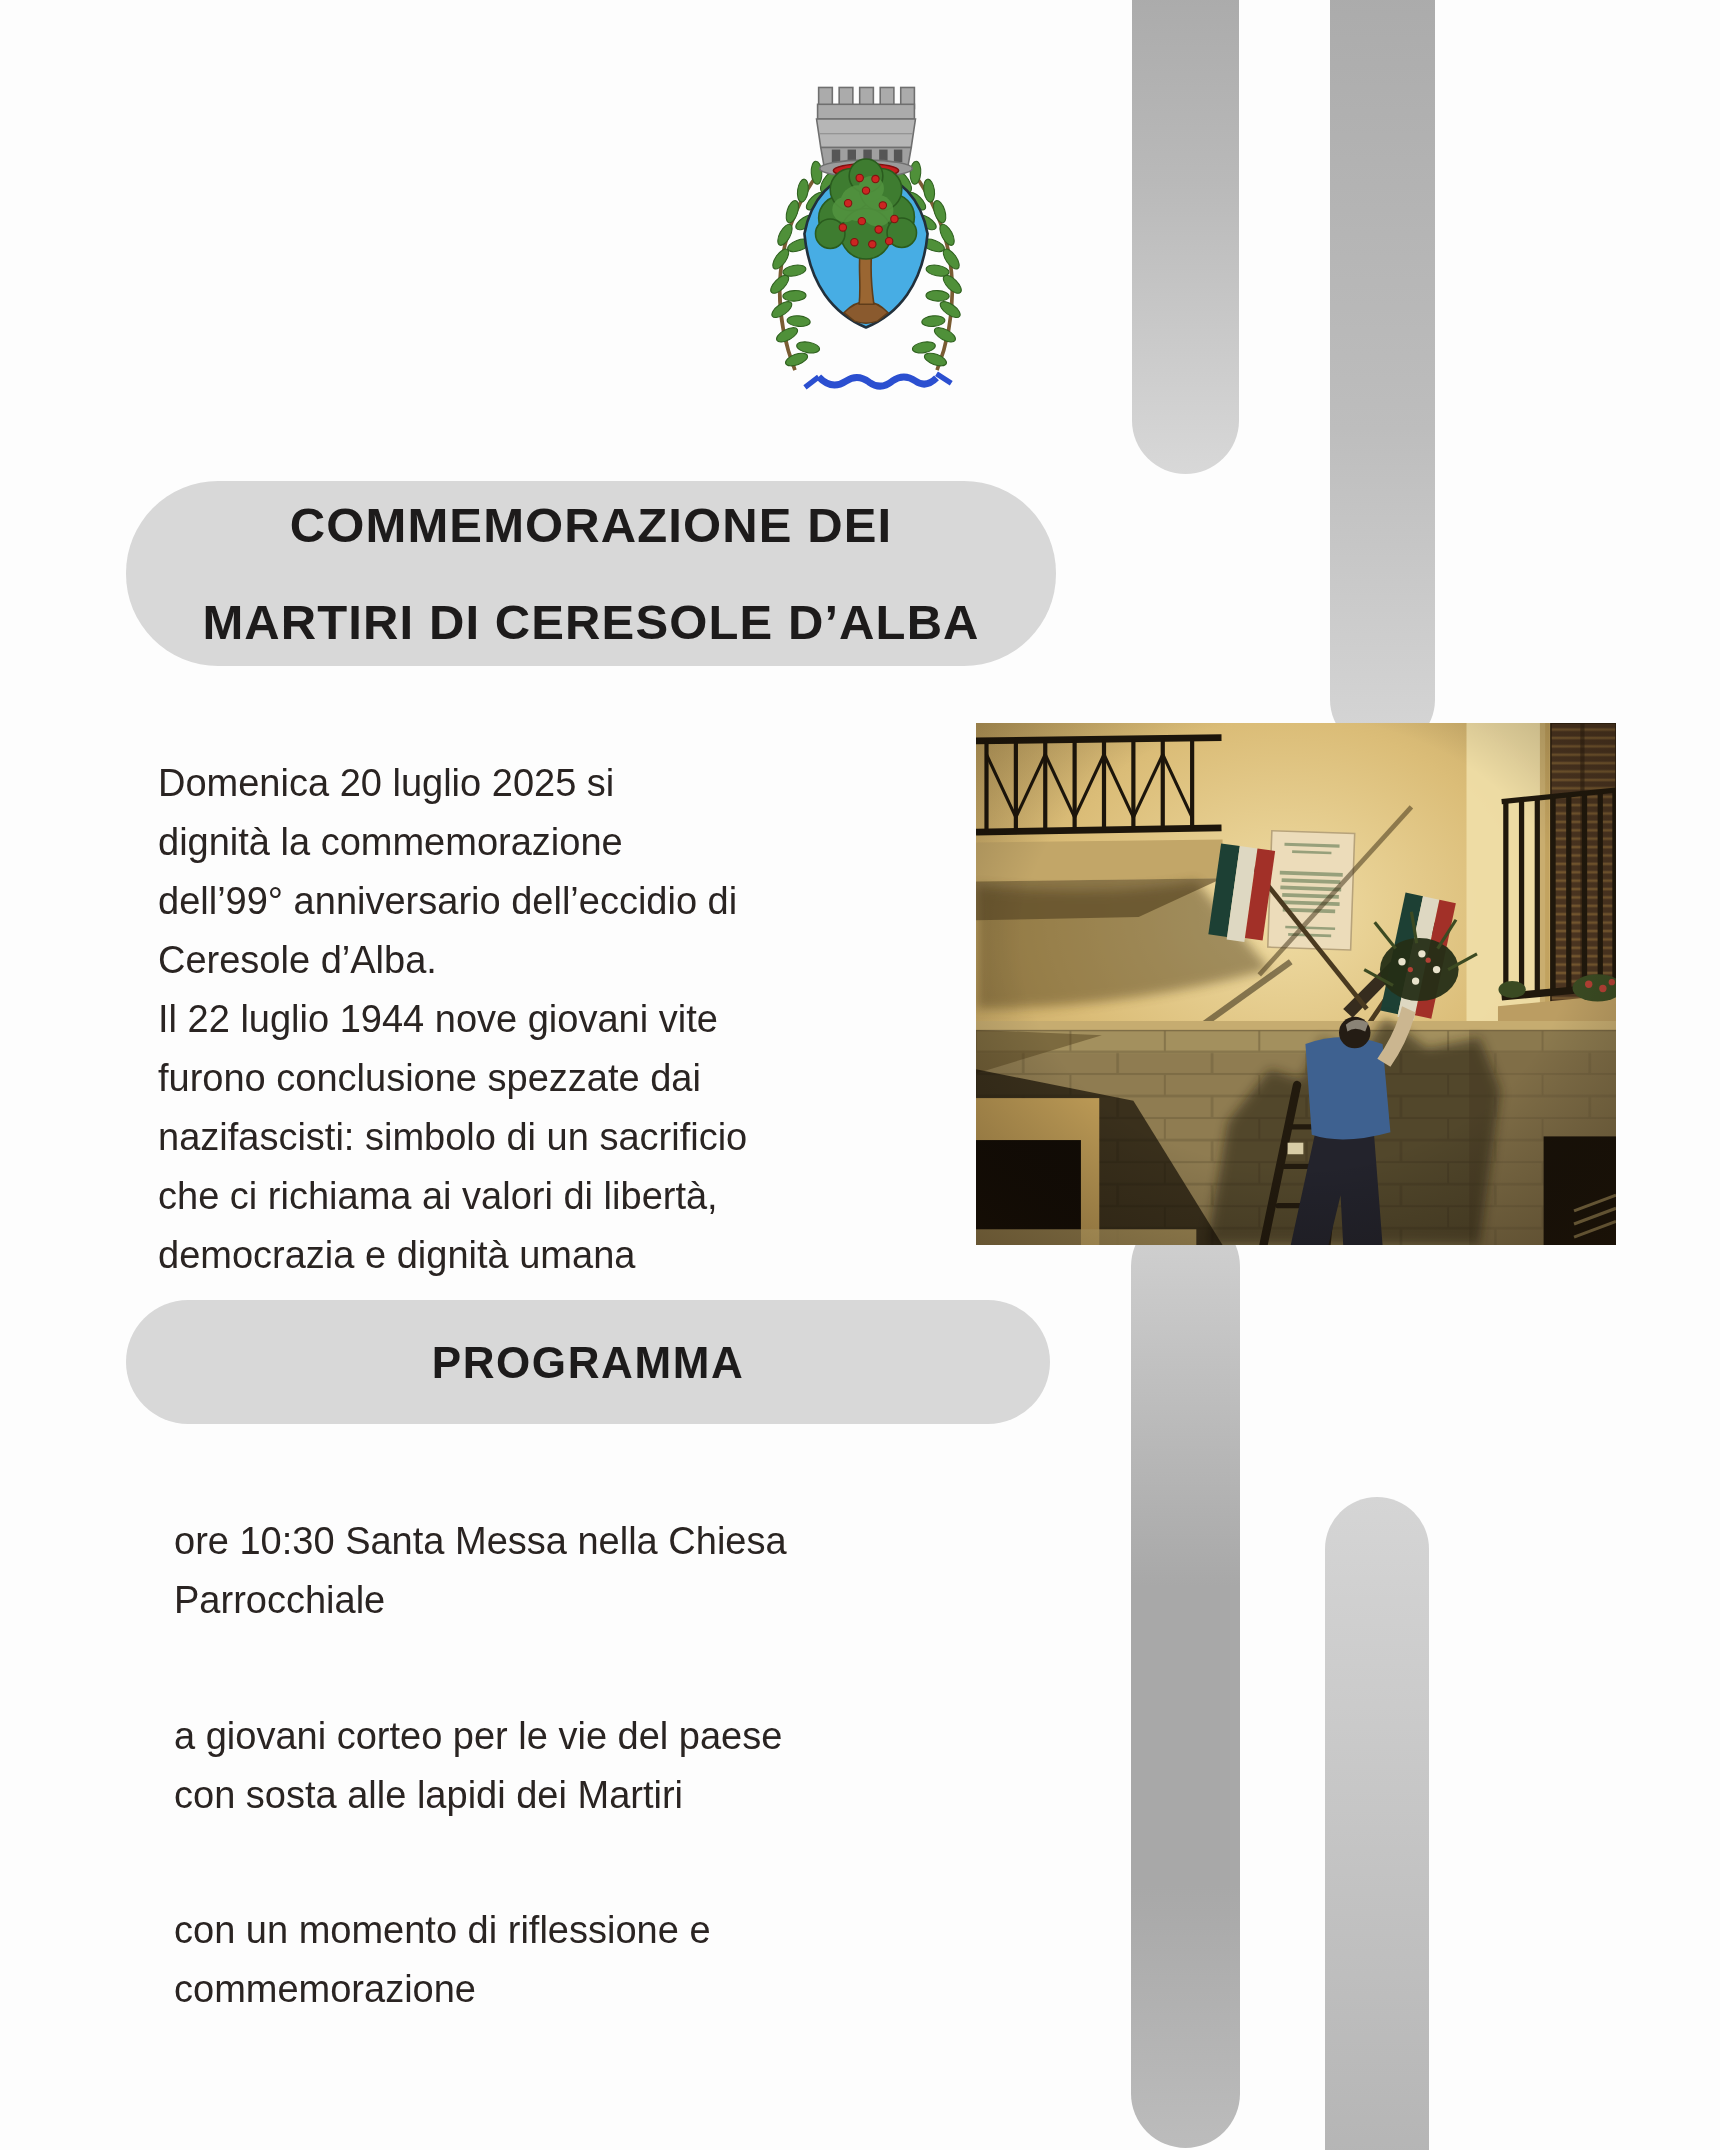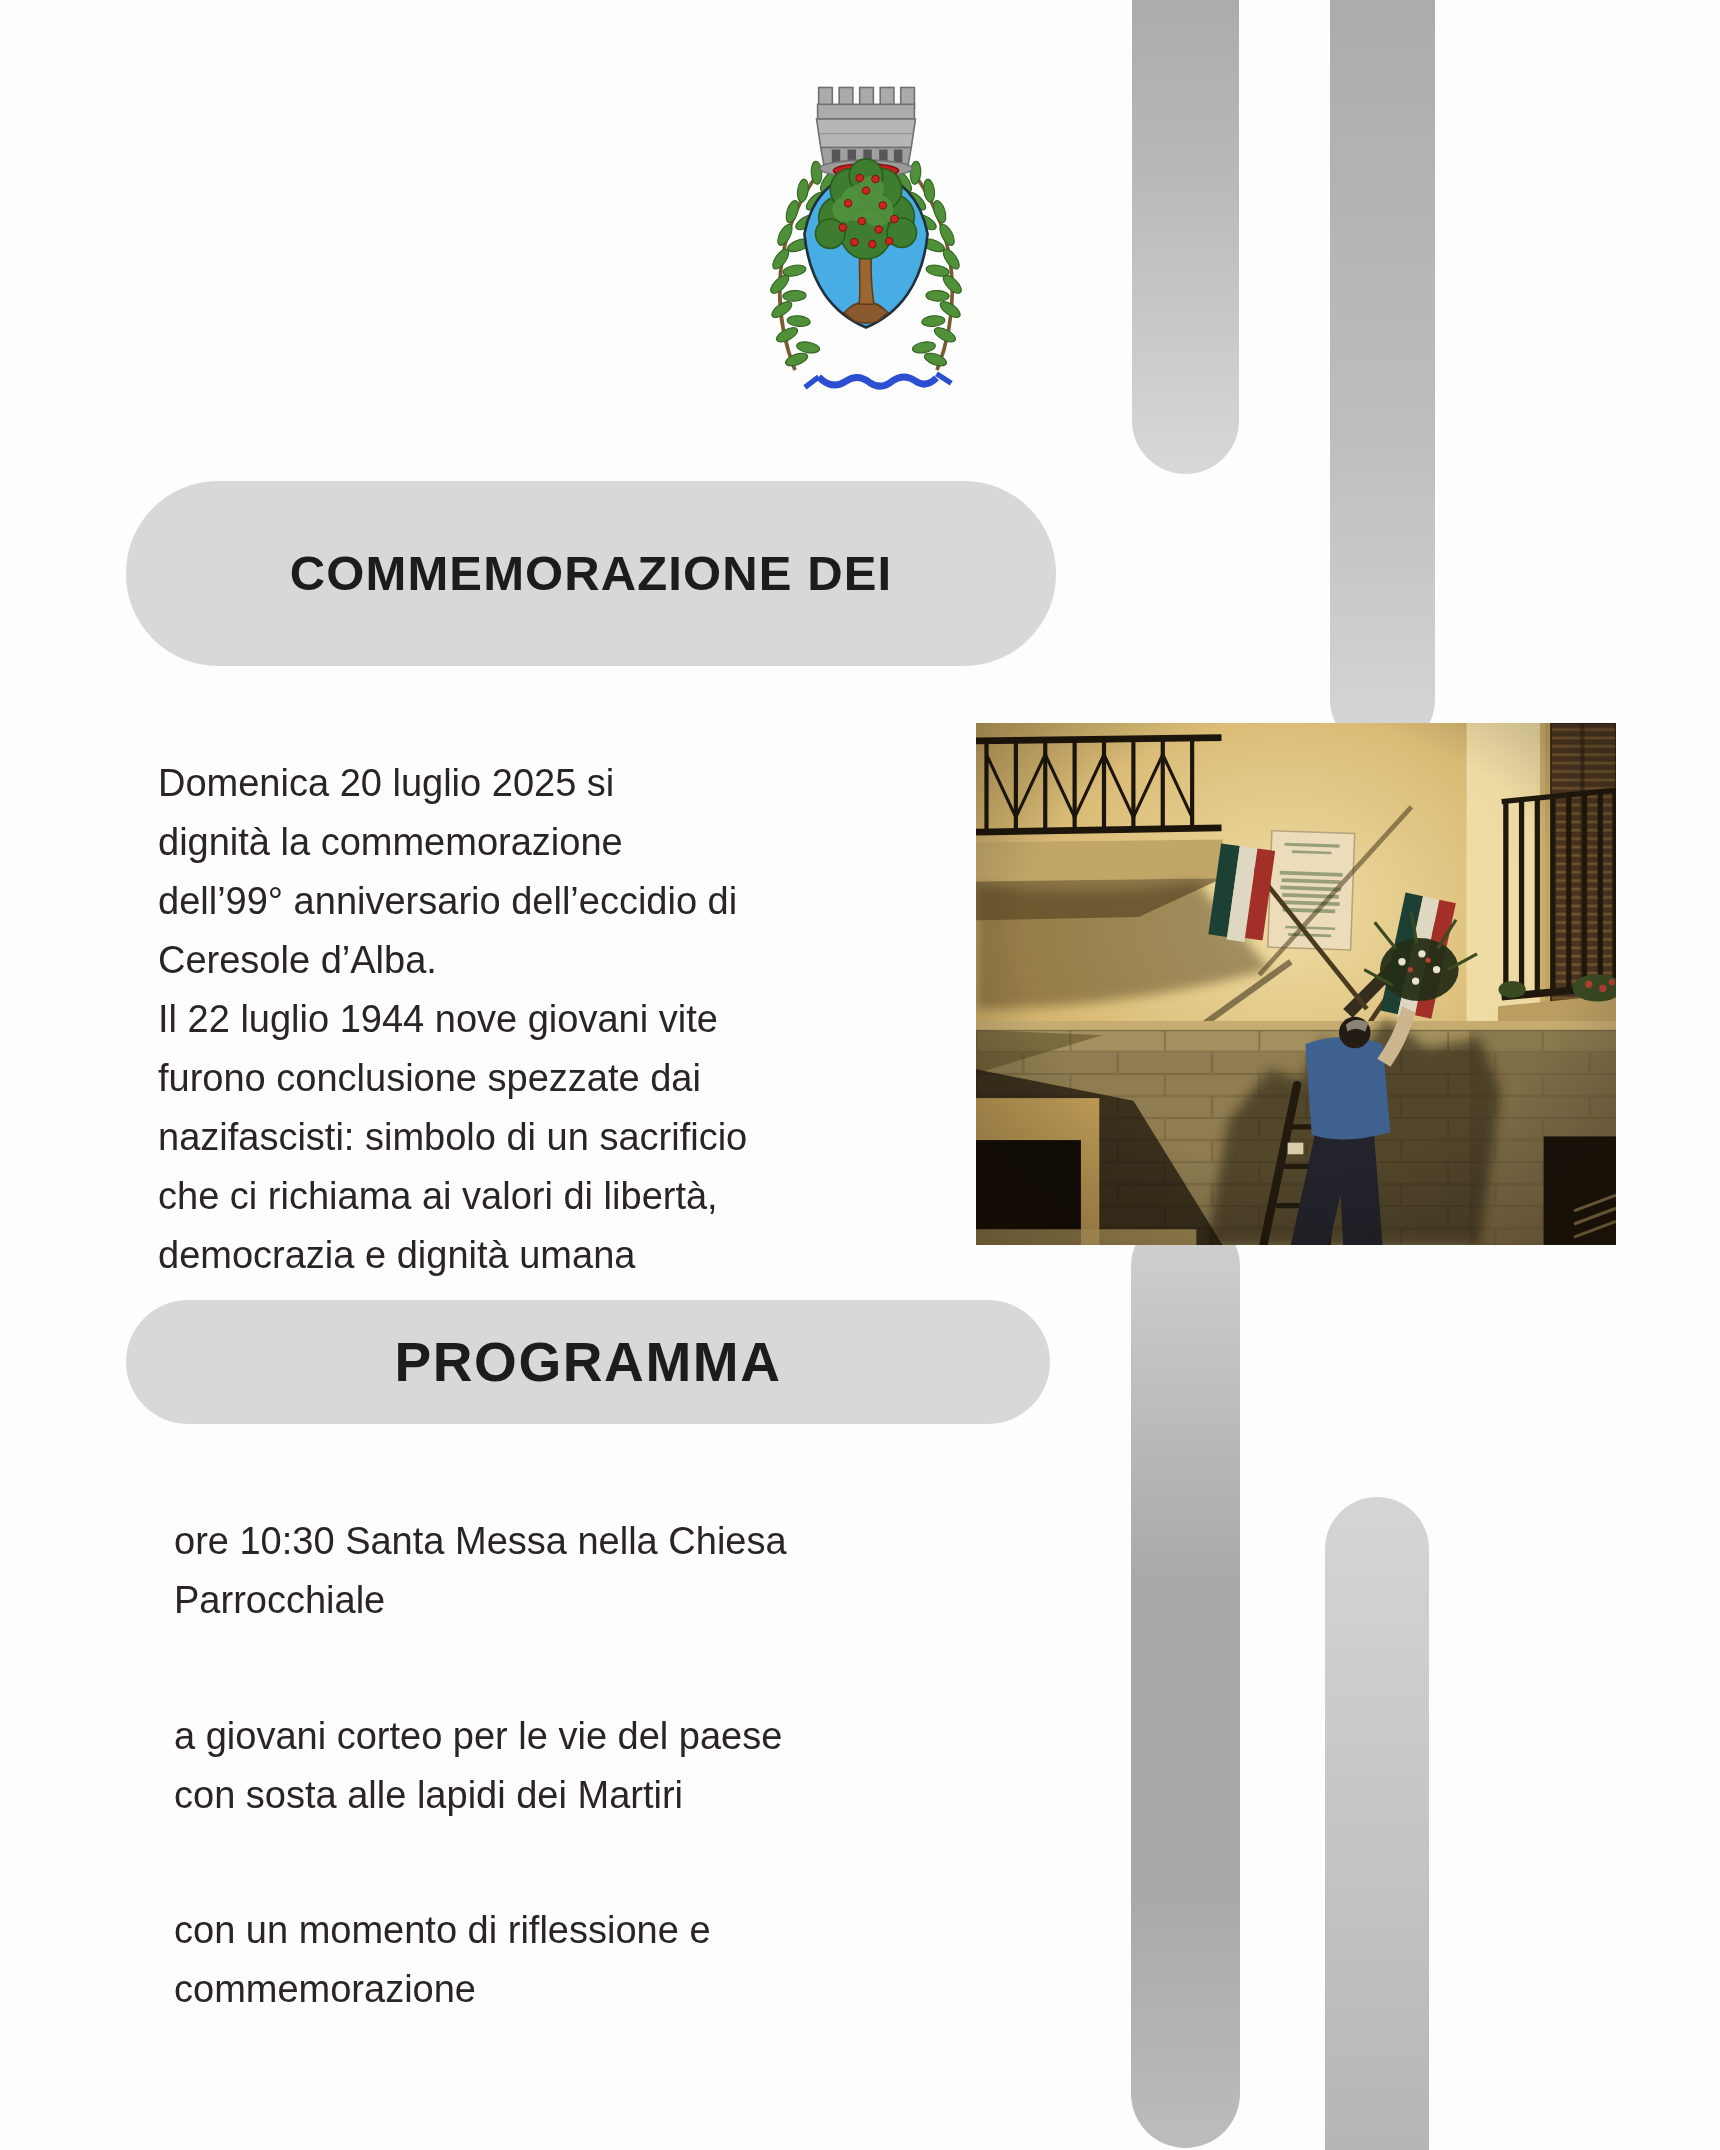--- a/index.html
+++ b/index.html
@@ -11,21 +11,21 @@
     position:absolute;background:#d8d8d8;display:flex;flex-direction:column;
     justify-content:center;align-items:center;text-align:center;
   }
   .title-pill{left:126px;top:481px;width:930px;height:185px;border-radius:92px;gap:20px;}
   .title-pill .tline{
     font-weight:700;font-size:49px;line-height:77px;letter-spacing:1.1px;color:#1d1b1b;
     white-space:nowrap;
   }
   .program-pill{left:126px;top:1300px;width:924px;height:124px;border-radius:63px;}
   .program-pill .tline{
-    font-weight:700;font-size:55px;line-height:63px;letter-spacing:1.6px;color:#1d1b1b;white-space:nowrap;
+    font-weight:700;font-size:44px;line-height:63px;letter-spacing:1.6px;color:#1d1b1b;white-space:nowrap;
   }
   .bodytext{position:absolute;color:#2a2422;}
   .bodytext .bline{font-weight:400;font-size:38px;line-height:59px;white-space:nowrap;}
   .intro{left:158px;top:754px;width:840px;}
   .prog-item{left:174px;width:893px;}
   .item-1{top:1512px;} .item-2{top:1707px;} .item-3{top:1901px;}
   .bar{position:absolute;}
   .bar-a{left:1132px;top:-58px;width:107px;height:532px;border-radius:54px;
     background:linear-gradient(180deg,#a7a7a7 0%,#b9b9b9 45%,#d8d8d8 100%);}
   .bar-b{left:1330px;top:-58px;width:105px;height:810px;border-radius:53px;
@@ -149,20 +149,21 @@
         <circle cx="218" cy="312" r="7"></circle>
         <circle cx="252" cy="316" r="7"></circle>
       <circle cx="284" cy="310" r="7"></circle>
         <circle cx="228" cy="190" r="7"></circle>
         <circle cx="258" cy="192" r="7"></circle>
     </g>
   </svg>
 
   <div class="pill title-pill">
     <div class="tline">COMMEMORAZIONE DEI</div>
+    <div class="tline">MARTIRI DI CERESOLE D’ALBA</div>
   </div>
 
   <div class="bodytext intro">
     <div class="bline">Domenica 20 luglio 2025 si</div>
     <div class="bline">dignità la commemorazione</div>
     <div class="bline">dell’99° anniversario dell’eccidio di</div>
     <div class="bline">Ceresole d’Alba.</div>
     <div class="bline">Il 22 luglio 1944 nove giovani vite</div>
     <div class="bline">furono conclusione spezzate dai</div>
     <div class="bline">nazifascisti: simbolo di un sacrificio</div>

